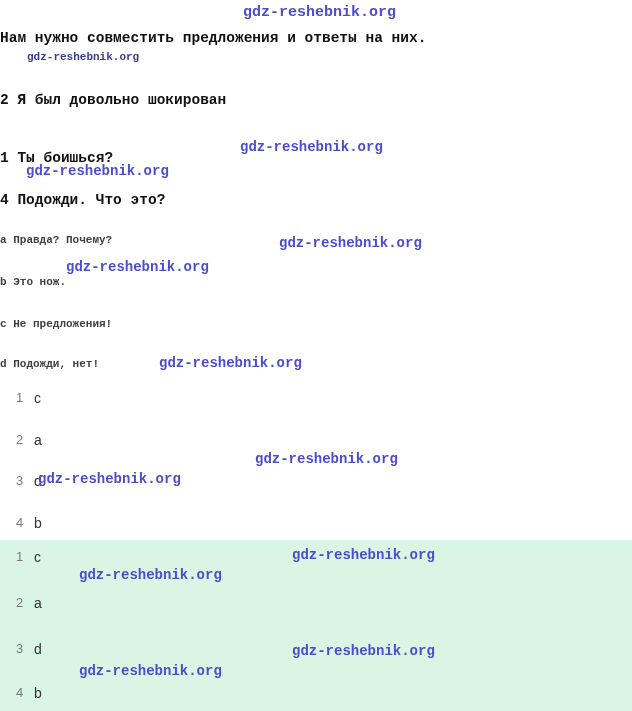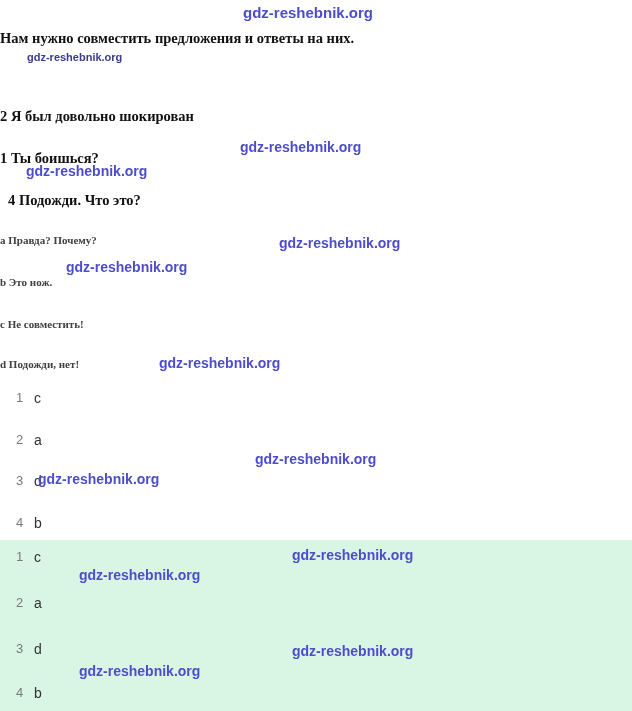--- a/index.html
+++ b/index.html
@@ -17,21 +17,21 @@
   .page {
     position: relative;
     width: 632px;
     height: 711px;
   }
   
   .wm {
     position: absolute;
     color: #5b5bd6;
     font-weight: bold;
-    font-family: Liberation Sans, sans-serif;
+    font-family: Liberation Mono, monospace;
     white-space: nowrap;
     pointer-events: none;
   }
   .wm-title {
     font-size: 15px;
     color: #4d4dcc;
   }
   .wm-sm {
     font-size: 11px;
     color: #3b3b8f;
@@ -39,21 +39,21 @@
   .wm-md {
     font-size: 14px;
     color: #4d4dcc;
   }
   
   .line {
     position: absolute;
     font-size: 15px;
     color: #1a1a1a;
     white-space: nowrap;
-    font-family: Liberation Serif, serif;
+    font-family: Liberation Mono, monospace;
   }
   .line.intro {
     font-weight: bold;
     font-size: 14.5px;
     color: #111111;
   }
   .line.q {
     font-size: 14.5px;
     font-weight: bold;
     color: #111111;
@@ -93,27 +93,27 @@
 </style>
 </head>
 <body>
 
 <div class="page">
 
   <div class="green-block"></div>
 
   <div class="line intro" style="left:0px; top:30px;">Нам нужно совместить предложения и ответы на них.</div>
 
-  <div class="line q" style="left:0px; top:108px;">2 Я был довольно шокирован</div>
+  <div class="line q" style="left:0px; top:92px;">2 Я был довольно шокирован</div>
   <div class="line q" style="left:0px; top:150px;">1 Ты боишься?</div>
-  <div class="line q" style="left:0px; top:192px;margin-left:8px;">4 Подожди. Что это?</div>
+  <div class="line q" style="left:0px; top:192px;">4 Подожди. Что это?</div>
 
   <div class="line a" style="left:0px; top:234px;">a Правда? Почему?</div>
   <div class="line a" style="left:0px; top:276px;text-align:center;">b Это нож.</div>
-  <div class="line a" style="left:0px; top:318px;">c Не совместить!</div>
+  <div class="line a" style="left:0px; top:318px;">c Не предложения!</div>
   <div class="line a" style="left:0px; top:358px;">d Подожди, нет!</div>
 
   <div class="ans-row" style="top:390px;">
     <span class="ans-num">1</span>
     <span class="ans-val">c</span>
   </div>
   <div class="ans-row" style="top:432px;">
     <span class="ans-num">2</span>
     <span class="ans-val">a</span>
   </div>

